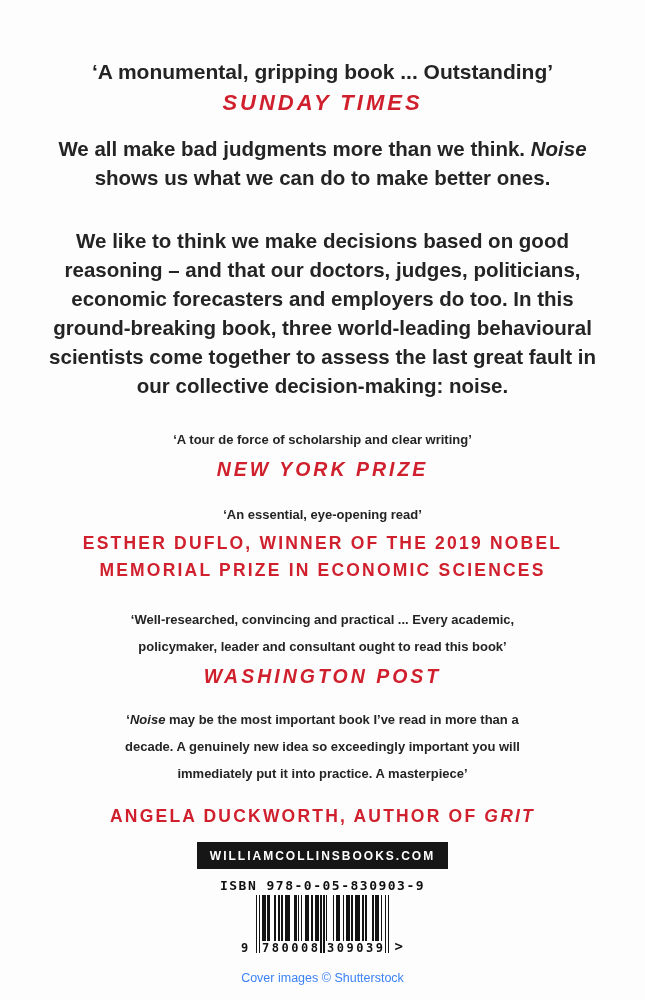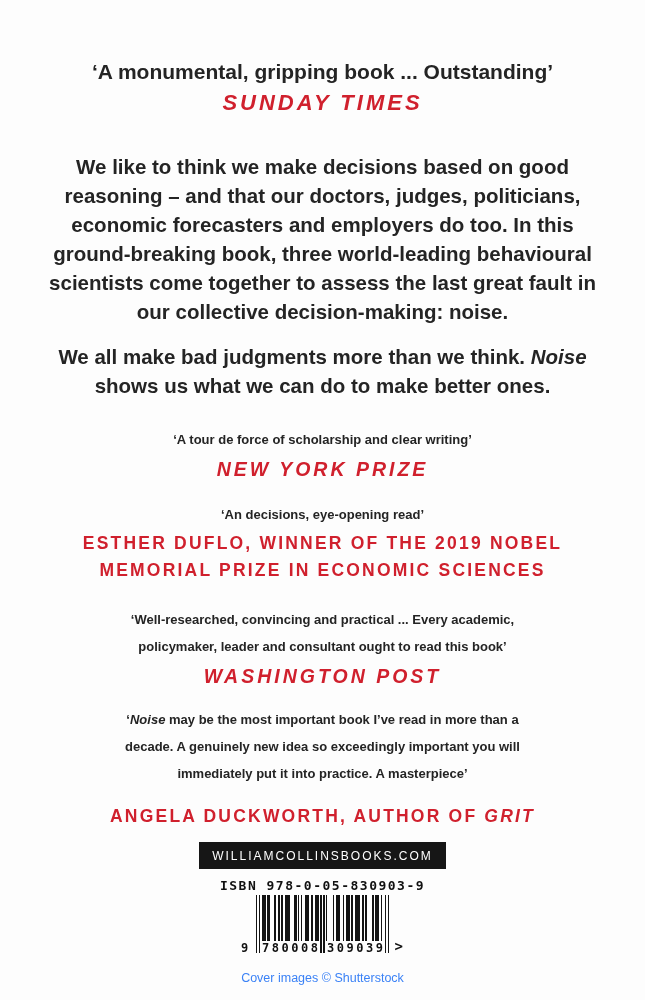--- a/index.html
+++ b/index.html
@@ -49,21 +49,21 @@
   .rq-wp    { margin-top:22px; }
   .rq-src-wp { margin-top:2px; font-size:19.5px; line-height:28px; }
   .rq-angela { margin-top:16px; }
   .rq-src-angela { margin-top:16px; }
 
   
   .banner-wrap { margin-top:12px; }
   .website-banner {
     display:inline-block;
     background:var(--banner, #161616); color:#fff;
-    font-size:12px; font-weight:normal; letter-spacing:2px;
+    font-size:12px; font-weight:bold; letter-spacing:2px;
     padding:7px 13px 6px;
   }
   .isbn-text {
     margin-top:9px;
     font-family:"DejaVu Sans Mono", monospace;
     font-size:13px; font-weight:bold; letter-spacing:1.5px;
     color:#111;
   }
   .barcode {
     position:relative;
@@ -89,37 +89,37 @@
 <body>
 
 <div class="cover">
   <div class="pad">
 
     <div>
       <p class="top-quote-text">‘A monumental, gripping book ... Outstanding’</p>
       <p class="src-italic src-sunday">SUNDAY TIMES</p>
     </div>
 
+    <p class="para para2"><span>We all make bad judgments more than we think. </span><span style="font-style: italic;">Noise</span><span>
+shows us what we can do to make better ones.</span></p>
+
     <p class="para para1">We like to think we make decisions based on good
 reasoning – and that our doctors, judges, politicians,
 economic forecasters and employers do too. In this
 ground-breaking book, three world-leading behavioural
 scientists come together to assess the last great fault in
 our collective decision-making: noise.</p>
 
-    <p class="para para2"><span>We all make bad judgments more than we think. </span><span style="font-style: italic;">Noise</span><span>
-shows us what we can do to make better ones.</span></p>
-
     <div class="rq-nyt">
       <p class="q-small">‘A tour de force of scholarship and clear writing’</p>
       <p class="src-italic rq-src-nyt">NEW YORK PRIZE</p>
     </div>
 
     <div class="rq-duflo">
-      <p class="q-small">‘An decisions, eye-opening read’</p>
+      <p class="q-small">‘An essential, eye-opening read’</p>
       <p class="src-caps rq-src-duflo">ESTHER DUFLO, WINNER OF THE 2019 NOBEL
 MEMORIAL PRIZE IN ECONOMIC SCIENCES</p>
     </div>
 
     <div class="rq-wp">
       <p class="q-small">‘Well-researched, convincing and practical ... Every academic,
 policymaker, leader and consultant ought to read this book’</p>
       <p class="src-italic rq-src-wp">WASHINGTON POST</p>
     </div>
 

